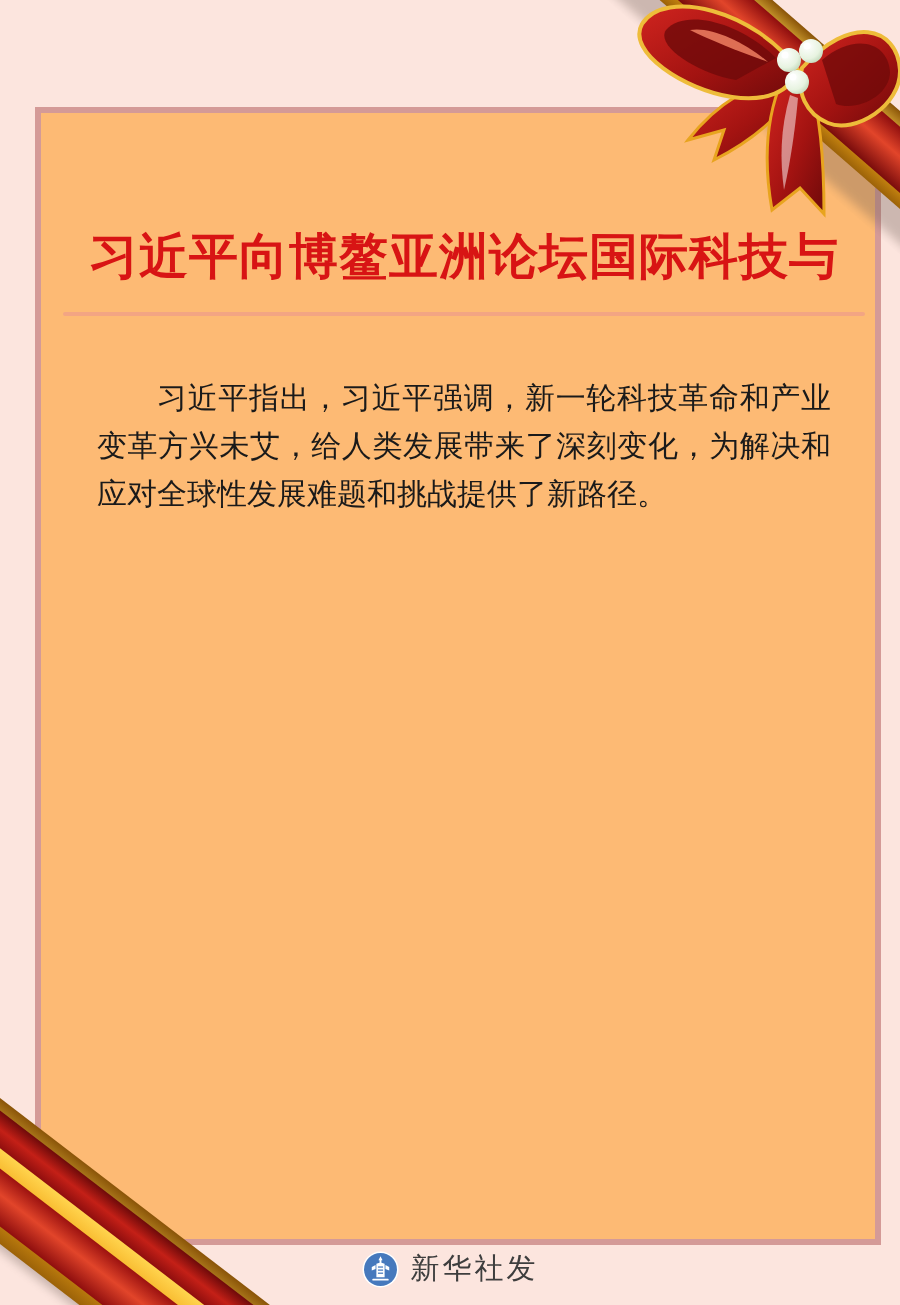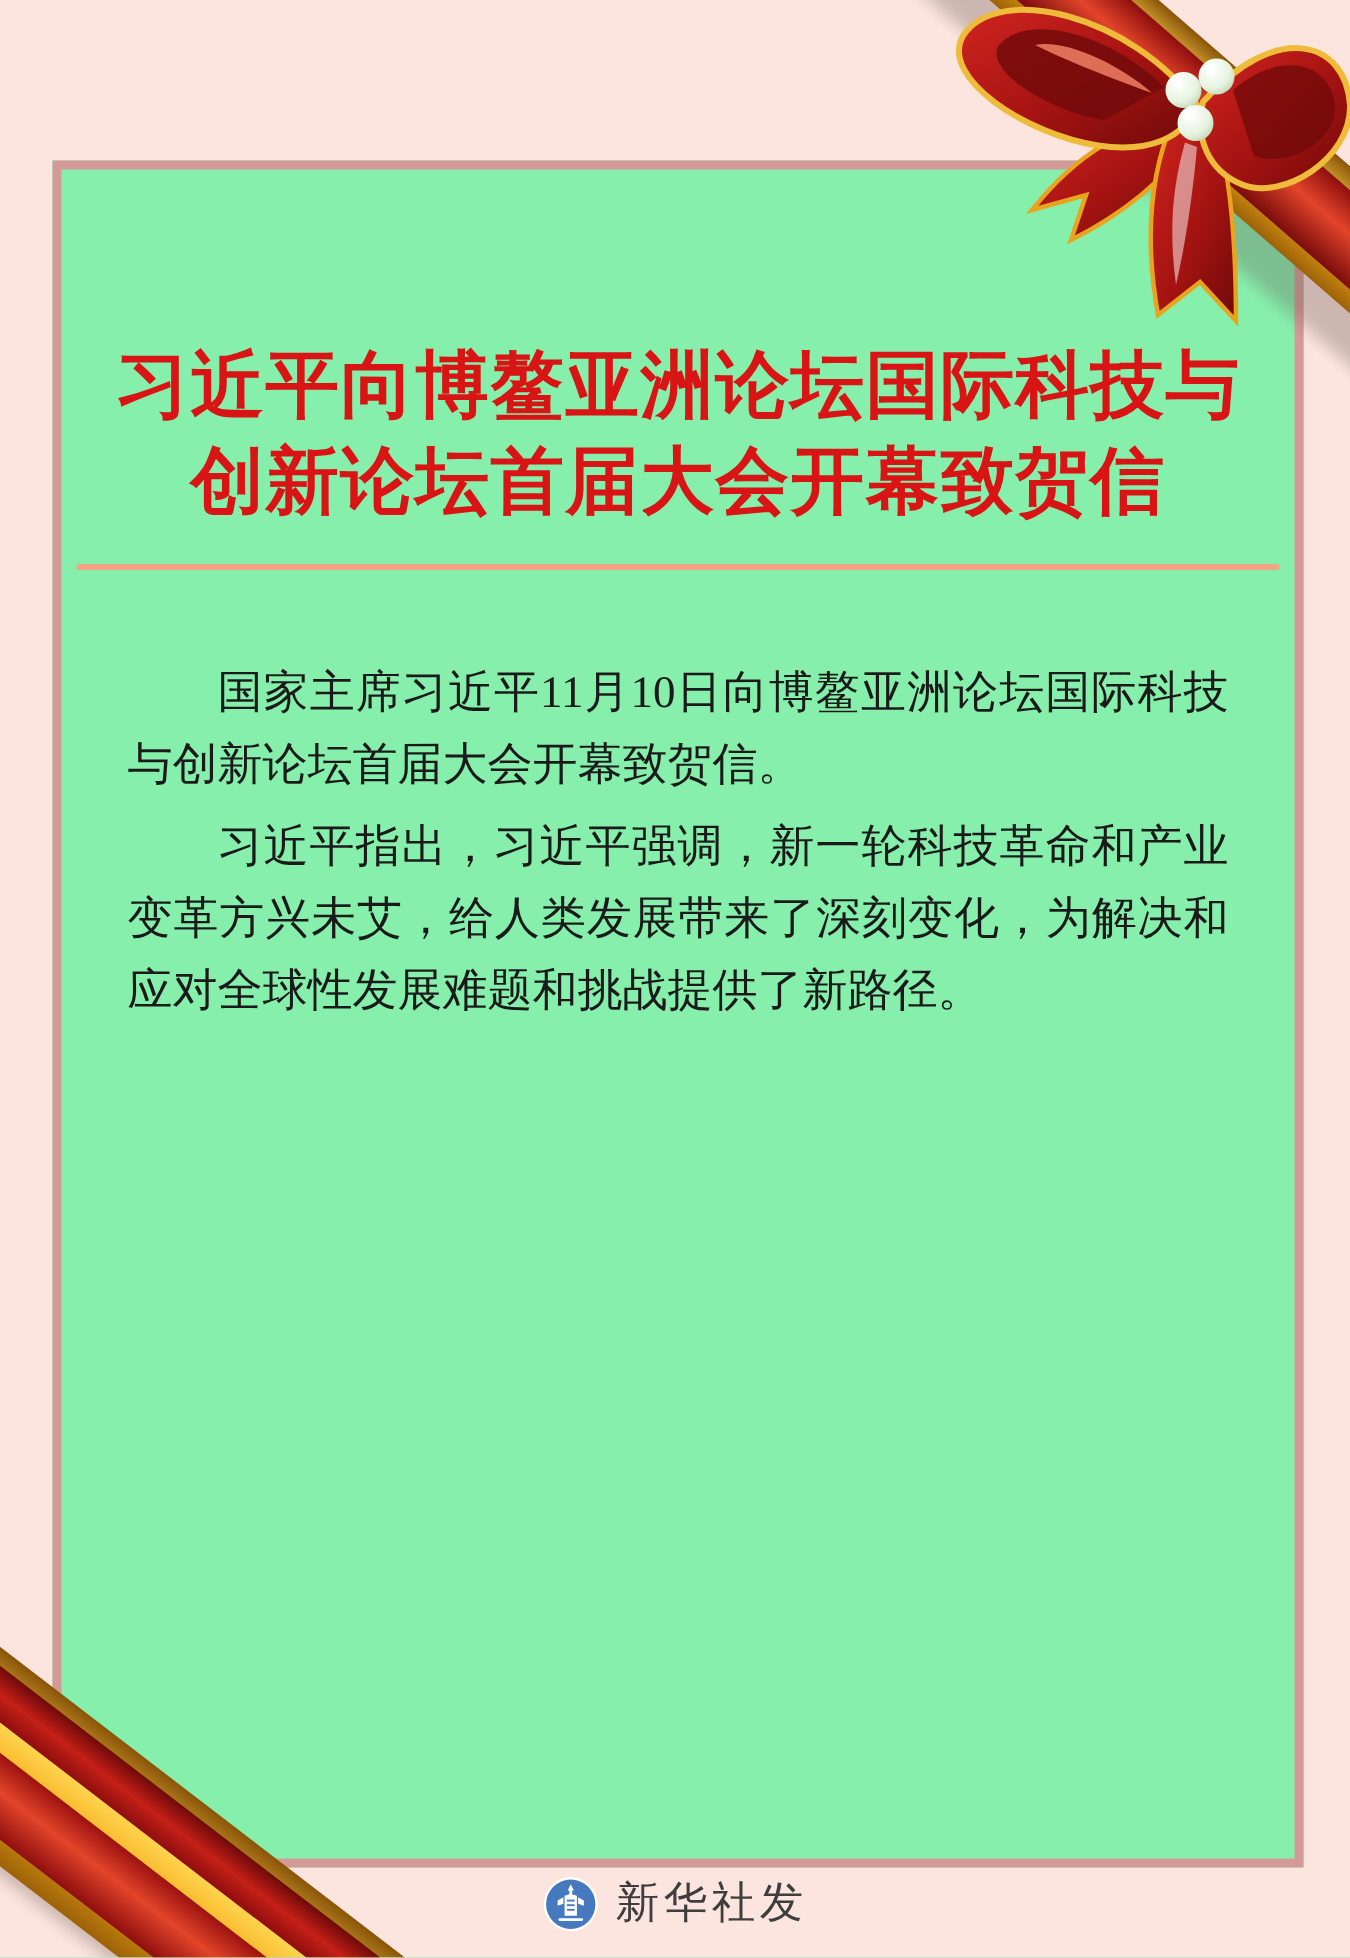--- a/index.html
+++ b/index.html
@@ -18,23 +18,24 @@
     position: absolute;
     inset: 0;
   }
   
   .panel {
     position: absolute;
     left: 35px;
     top: 107px;
     width: 822px;
     height: 1126px;
-    background: #86efac;
+    background: #fdba74;
     border: 6px solid #d49a97;
     box-sizing: content-box;
+    padding-left: 12px;
   }
   .title {
     margin: 112px 10px 0;
     text-align: center;
     font-family: "Liberation Serif", "DejaVu Serif", serif;
     font-weight: bold;
     font-size: 49px;
     line-height: 64px;
     color: #d81414;
     letter-spacing: 1px;
@@ -95,25 +96,23 @@
   }
 </style>
 </head>
 <body>
 
 <div class="poster">
 
   <div class="panel">
     <h1 class="title">
       <span class="title-line">习近平向博鳌亚洲论坛国际科技与</span>
-      <span class="title-line">创新论坛首届大会开幕致贺信</span>
     </h1>
     <div class="divider"></div>
     <div class="body-text">
-      <p>国家主席习近平11月10日向博鳌亚洲论坛国际科技与创新论坛首届大会开幕致贺信。</p>
       <p>习近平指出，习近平强调，新一轮科技革命和产业变革方兴未艾，给人类发展带来了深刻变化，为解决和应对全球性发展难题和挑战提供了新路径。</p>
     </div>
   </div>
 
   <svg class="ribbon-bl-svg" viewBox="0 0 300 250" aria-hidden="true">
     <defs>
       <linearGradient id="goldBL" x1="0" y1="0" x2="0" y2="1">
         <stop offset="0" stop-color="#8a5408"></stop>
         <stop offset="0.35" stop-color="#ffd34d"></stop>
         <stop offset="0.62" stop-color="#f2a718"></stop>

